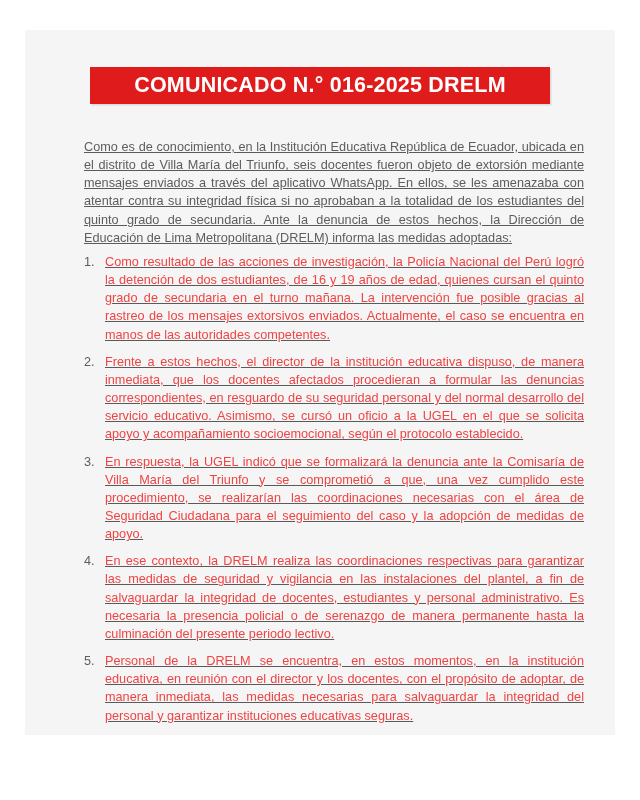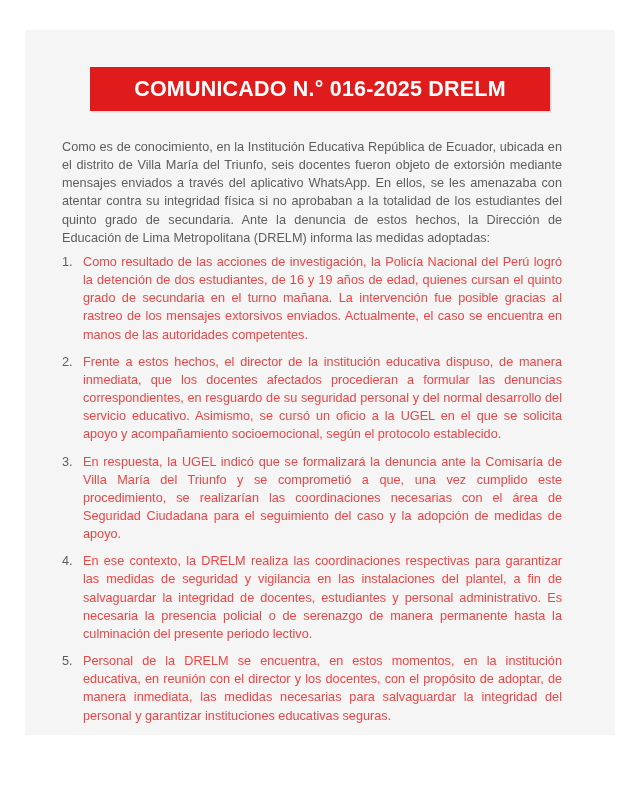--- a/index.html
+++ b/index.html
@@ -31,44 +31,45 @@
     height: 705px;
     background: #f5f5f5;
   }
 
   
   .banner {
     position: absolute;
     left: 90px;
     top: 67px;
     width: 460px;
-    height: 44px;
+    height: 37px;
     background: #e01b1b;
     display: flex;
     align-items: center;
     justify-content: center;
     box-shadow: 1.5px 1.5px 0 rgba(0,0,0,0.10);
   }
   .banner-title {
     color: #ffffff;
     font-size: 21.5px;
     font-weight: bold;
     letter-spacing: 0.2px;
     white-space: nowrap;
   }
 
   
   .body-block {
     position: absolute;
-    left: 62px;
+    left: 84px;
     top: 138px;
     width: 500px;
     color: #5a5a5a;
     font-size: 12.7px;
     line-height: 1.43;
+    text-decoration: underline;
   }
   .para {
     text-align: justify;
     margin: 0 0 6px 0;
     color: #5d5d5d;
   }
 
   ol.measures {
     margin: 0;
     padding: 0;

